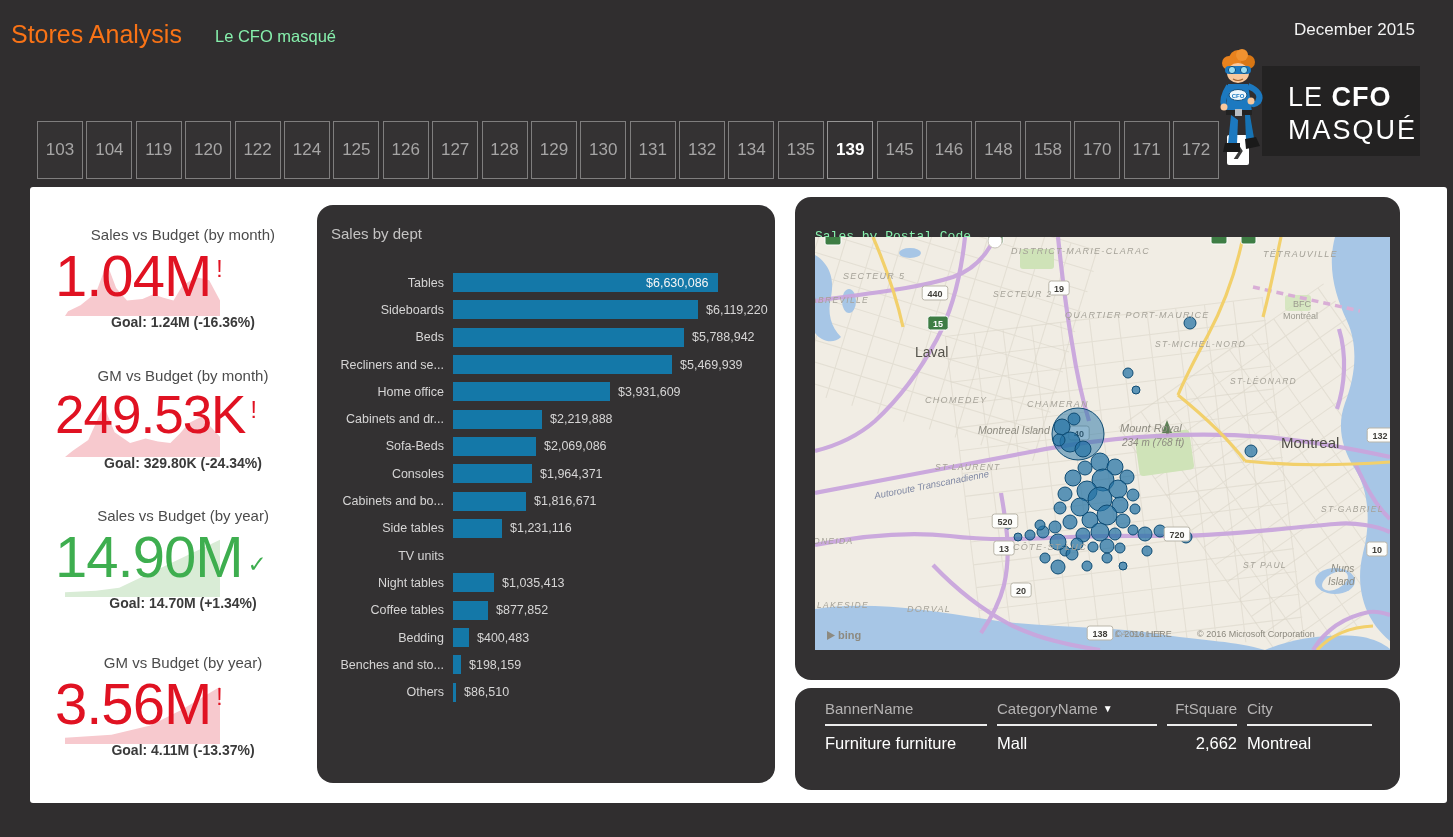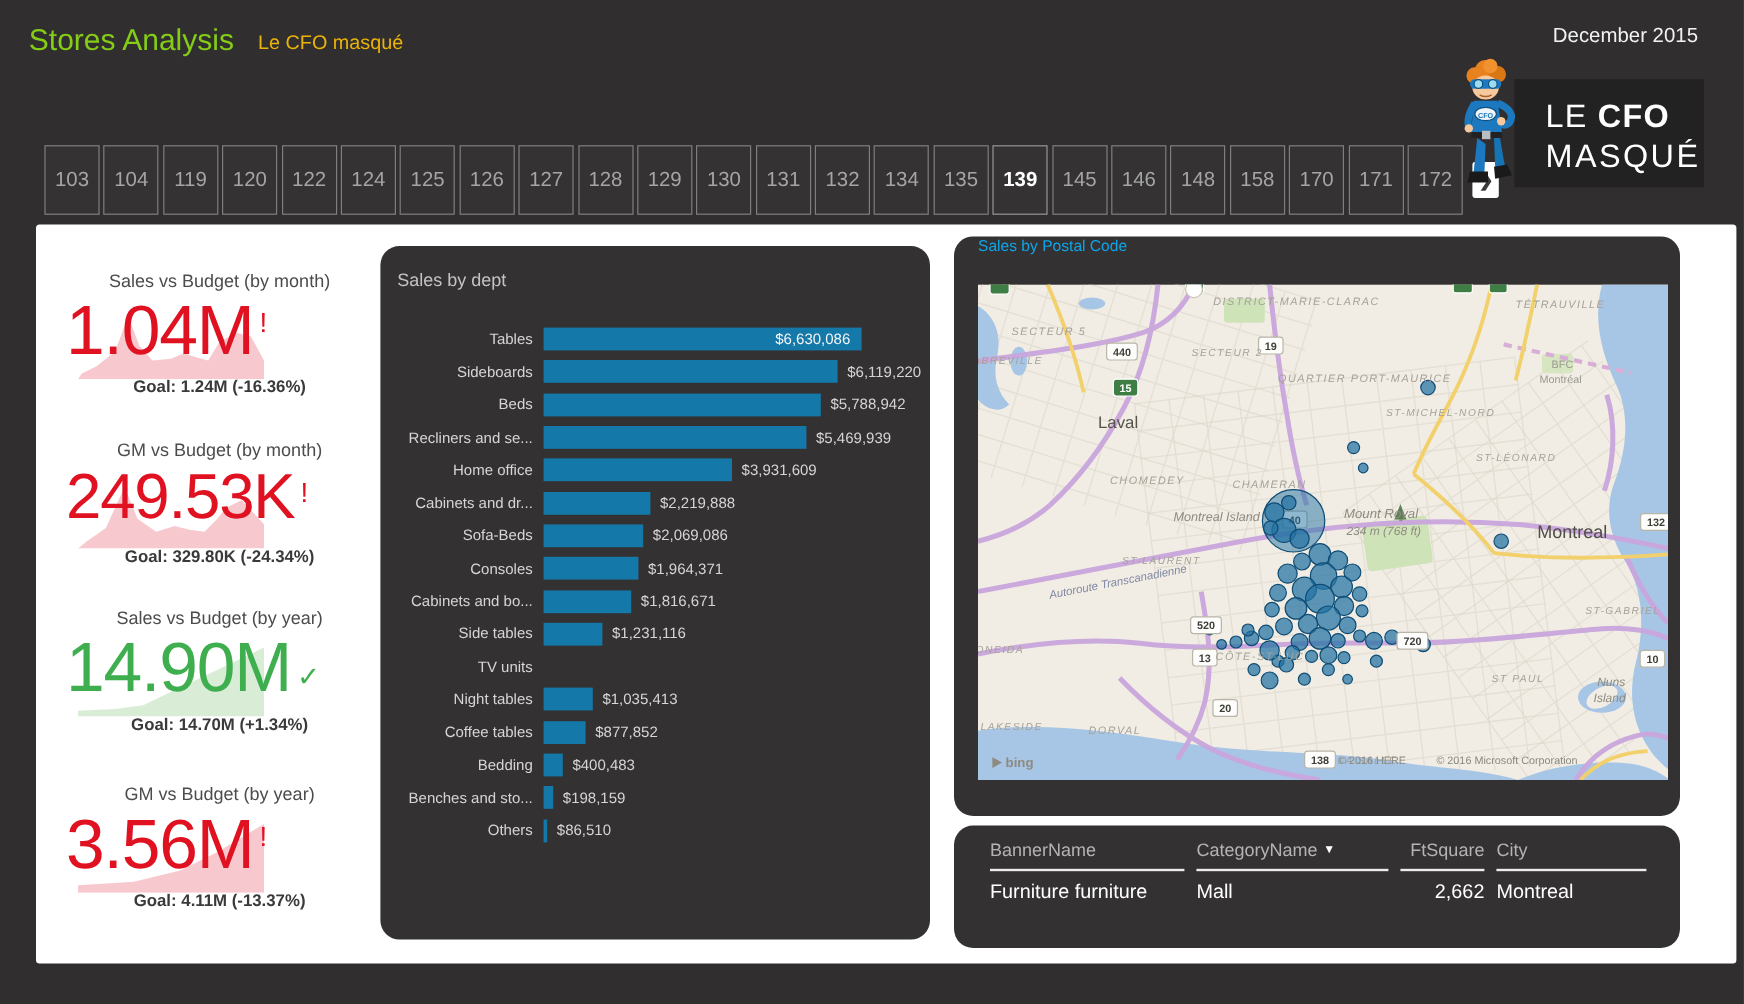--- a/index.html
+++ b/index.html
@@ -1,20 +1,20 @@
 <!DOCTYPE html>
 <html><head>
 <meta charset="utf-8">
 <style>
   html,body{margin:0;padding:0;background:#232122;}
   .stage{position:relative;width:1453px;height:837px;background:#302e2f;overflow:hidden;
          font-family:"Liberation Sans",sans-serif;}
   
-  .hdr-title{position:absolute;left:24px;top:20px;font-size:25px;color:#84cc16;font-weight:500;}
-  .hdr-link{position:absolute;left:215px;top:27px;font-size:16.5px;color:#eab308;text-decoration:none;cursor:pointer;}
+  .hdr-title{position:absolute;left:11px;top:20px;font-size:25px;color:#f97316;font-weight:500;}
+  .hdr-link{position:absolute;left:215px;top:27px;font-size:16.5px;color:#86efac;text-decoration:none;cursor:pointer;}
   .hdr-date{position:absolute;right:38px;top:20px;font-size:17px;color:#f2f2f2;}
   .logo-box{position:absolute;left:1262px;top:66px;width:158px;height:90px;background:#232222;color:#fff;
             padding-left:26px;box-sizing:border-box;z-index:1;}
   .logo-l1{font-size:27px;letter-spacing:1px;margin-top:16px;}
   .logo-l1 b{font-weight:700;}
   .logo-l2{font-size:27px;letter-spacing:2px;margin-top:2px;}
   .mascot{position:absolute;left:1200px;top:48px;width:88px;height:120px;z-index:2;}
   
   .slicer{position:absolute;left:37px;top:121px;display:flex;gap:3.4px;align-items:center;}
   .sbtn{width:44px;height:56px;border:1px solid #7f7e7e;background:#343233;color:#a6a5a5;
@@ -288,21 +288,21 @@
             <div class="blabel">Others</div>
             <div class="bwrap">
               <div class="bbar" style="width: 3px; background: rgb(20, 120, 168);"></div>
               <span class="bval" style="left: 11px;">$86,510</span>
             </div>
           </div>
         </div>
     </div>
 
     <div class="panel" style="left:765px;top:10px;width:605px;height:483px;">
-      <div class="panel-title" style="left:20px;top:0;font-size:13px;color:#0ea5e9;">Sales by Postal Code</div>
+      <div class="panel-title" style="left:20px;top:32px;font-size:13px;color:#86efac;font-family:Liberation Mono, monospace;">Sales by Postal Code</div>
       <svg class="mapsvg" id="mapsvg" width="575" height="413" viewBox="0 0 575 413">
         <defs>
             <clipPath id="mapclip">
               <rect x="0" y="0" width="575" height="413"></rect>
             </clipPath>
           </defs>
         <g clip-path="url(#mapclip)">
           <rect x="0" y="0" width="575" height="413" fill="#f1ede4"></rect>
           <g id="g-streets">
               <g stroke="#d9d4c7" stroke-width="1.1" opacity="0.55" transform="rotate(17 90 70)">

